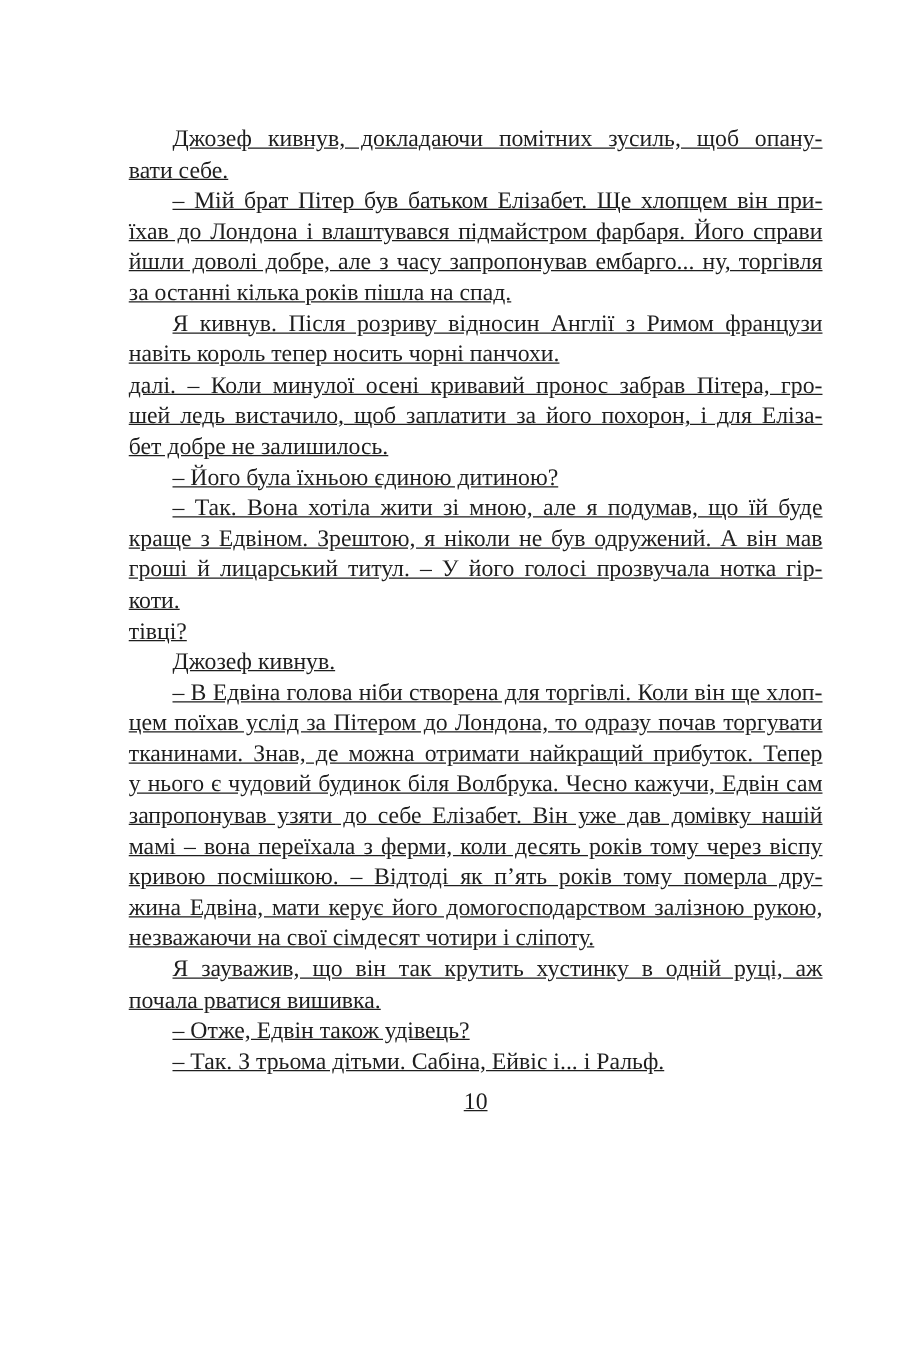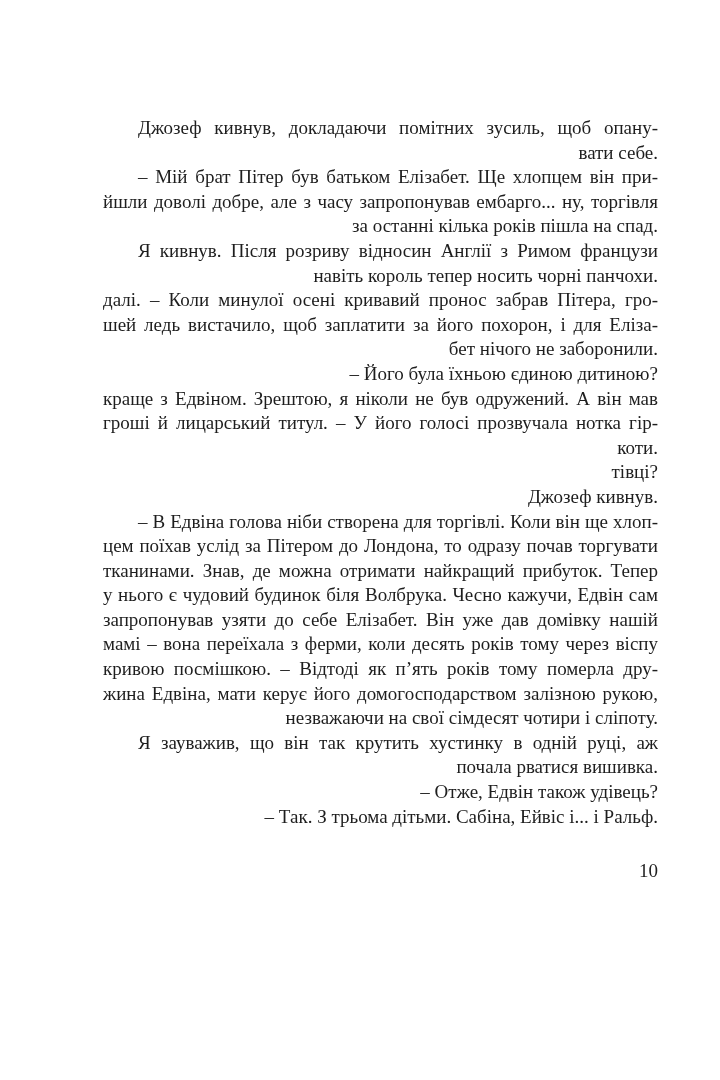--- a/index.html
+++ b/index.html
@@ -12,79 +12,82 @@
     width: 720px;
     height: 1080px;
     background: #ffffff;
     font-family: "Liberation Serif", "DejaVu Serif", serif;
     color: #1e1e1e;
     overflow: hidden;
   }
   .text-block {
     position: absolute;
     left: 103px;
-    top: 116px;
+    top: 100px;
     width: 555px;
+    text-decoration: underline;
   }
   .paragraph {
     margin: 0;
     padding: 0;
   }
   .line {
     font-size: 19px;
     line-height: 24.6px;
     height: 24.6px;
-    text-align: right;
+    text-align: left;
     white-space: normal;
     overflow: visible;
   }
   .line.just {
     text-align: justify;
     text-align-last: justify;
     text-justify: inter-word;
   }
   .line.first {
     text-indent: 35px;
   }
   .page-number {
-    margin-top: 30px;
+    margin-top: 8px;
     width: 100%;
-    text-align: right;
+    text-align: center;
     font-size: 19px;
     line-height: 24.6px;
   }
 </style>
 </head>
 <body>
 
 <div class="page">
   <div class="text-block">
     <div id="paragraphs">
         <div class="paragraph">
           <div class="line first just">Джозеф кивнув, докладаючи помітних зусиль, щоб опану-</div>
           <div class="line">вати себе.</div>
         </div>
         <div class="paragraph">
           <div class="line first just">– Мій брат Пітер був батьком Елізабет. Ще хлопцем він при-</div>
+          <div class="line just">їхав до Лондона і влаштувався підмайстром фарбаря. Його справи</div>
           <div class="line just">йшли доволі добре, але з часу запропонував ембарго... ну, торгівля</div>
           <div class="line">за останні кілька років пішла на спад.</div>
         </div>
         <div class="paragraph">
           <div class="line first just">Я кивнув. Після розриву відносин Англії з Римом французи</div>
           <div class="line">навіть король тепер носить чорні панчохи.</div>
         </div>
         <div class="paragraph">
           <div class="line just">далі. – Коли минулої осені кривавий пронос забрав Пітера, гро-</div>
           <div class="line just">шей ледь вистачило, щоб заплатити за його похорон, і для Еліза-</div>
-          <div class="line">бет нічого не заборонили.</div>
+          <div class="line">бет добре не залишилось.</div>
         </div>
         <div class="paragraph">
           <div class="line first">– Його була їхньою єдиною дитиною?</div>
         </div>
         <div class="paragraph">
+          <div class="line first just">– Так. Вона хотіла жити зі мною, але я подумав, що їй буде</div>
           <div class="line just">краще з Едвіном. Зрештою, я ніколи не був одружений. А він мав</div>
           <div class="line just">гроші й лицарський титул. – У його голосі прозвучала нотка гір-</div>
           <div class="line">коти.</div>
         </div>
         <div class="paragraph">
           <div class="line">тівці?</div>
         </div>
         <div class="paragraph">
           <div class="line first">Джозеф кивнув.</div>
         </div>

